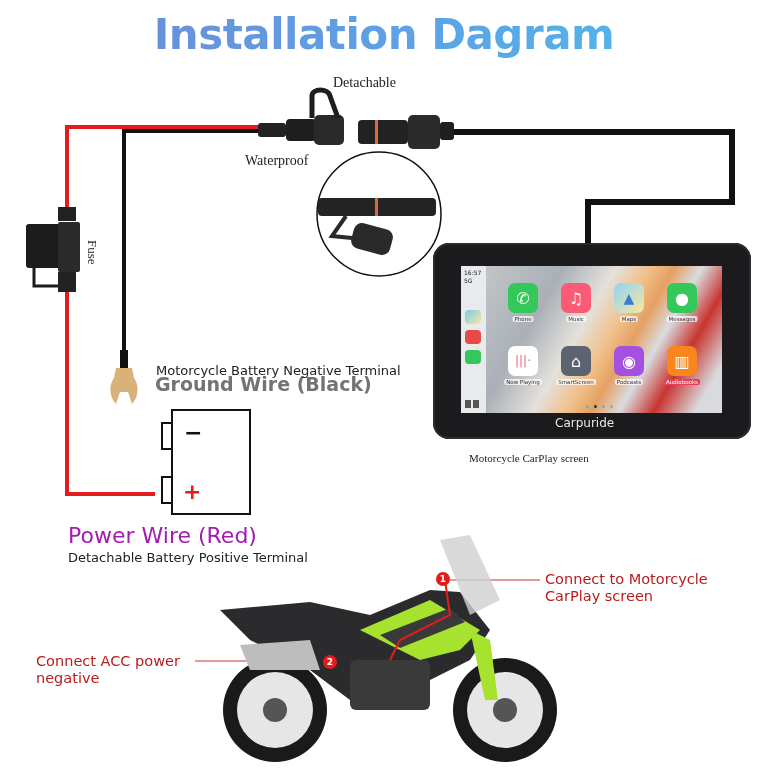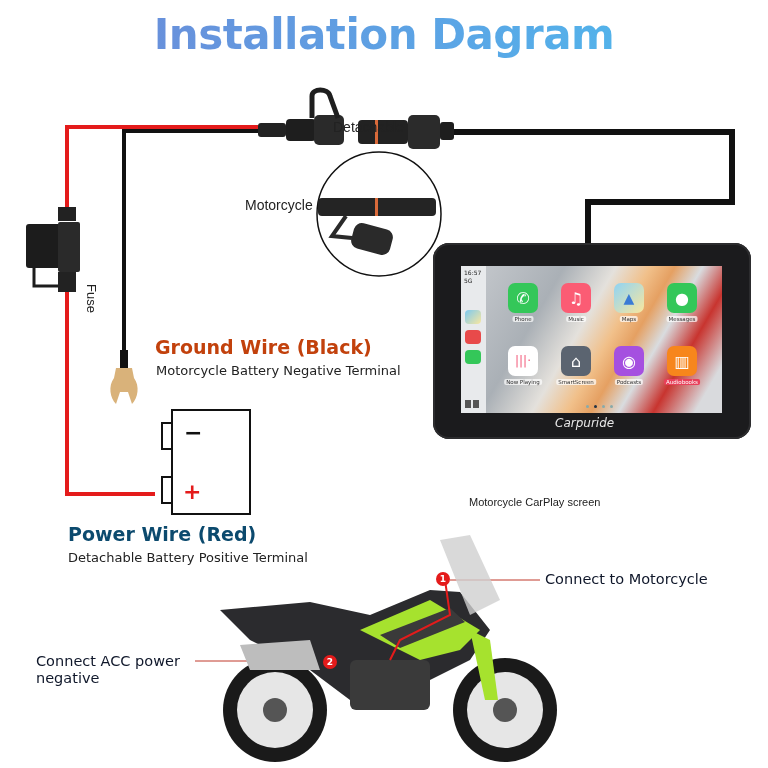--- a/index.html
+++ b/index.html
@@ -1,31 +1,31 @@
 <!DOCTYPE html>
 <html><head>
 <meta charset="utf-8">
 <style>
   html, body { margin:0; padding:0; background:#ffffff; }
   body { width:768px; height:768px; position:relative; overflow:hidden; font-family:"DejaVu Sans", sans-serif; }
   .abs { position:absolute; }
   .title { left:0; top:10px; width:768px; text-align:center; font-family:"DejaVu Sans", sans-serif; font-weight:bold; font-size:42px; letter-spacing:-0.5px;
     background:linear-gradient(90deg,#6f86d6 0%,#5aa6e6 60%,#4cbfee 100%); -webkit-background-clip:text; background-clip:text; color:transparent; }
-  .lbl { font-size:14px; color:#222; font-family:Liberation Sans, sans-serif;margin-top:44px; }
-  .h-black { font-size:19px; font-weight:bold; color:#c2410c; }
-  .h-red { font-size:19px; font-weight:bold; color:#0c4a6e; }
+  .lbl { font-size:14px; color:#222; font-family:Liberation Serif, serif; }
+  .h-black { font-size:19px; font-weight:bold; color:#737373;margin-top:37px; }
+  .h-red { font-size:22px; font-weight:normal; color:#a21caf; }
   .sub { font-size:13px; color:#222; }
-  .callout { font-size:14.5px; color:#0f172a; line-height:17px; }
+  .callout { font-size:14.5px; color:#b91c1c; line-height:17px; }
   
   .device { left:433px; top:243px; width:318px; height:196px; background:#1b1b1d; border-radius:16px; box-shadow:0 0 0 2px #2c2c2e inset; }
   .screen { left:461px; top:266px; width:261px; height:147px; background:linear-gradient(120deg,#c9ccd0 0%,#aab0b6 30%,#e4e1dc 45%,#f1c08a 55%,#e5a062 62%,#d9dcdf 70%,#c8342f 80%,#d9dadd 92%); overflow:hidden; }
   .dock { left:461px; top:266px; width:25px; height:147px; background:#e8eaec; }
   .app { position:absolute; width:30px; height:30px; border-radius:7px; display:flex; align-items:center; justify-content:center; color:#fff; font-size:16px; }
   .app-lbl { position:absolute; font-size:5.5px; color:#333; background:rgba(255,255,255,0.7); padding:0 2px; border-radius:2px; white-space:nowrap; transform:translateX(-50%); }
-  .brand { left:555px; top:416px; font-family:"DejaVu Sans", sans-serif; font-style:italic; font-size:12px; color:#e8e8e8; }
+  .brand { left:555px; top:416px; font-family:"DejaVu Sans", sans-serif; font-size:12px; color:#e8e8e8; }
 </style>
 </head>
 <body>
 
 <div class="abs title">Installation Dagram</div>
 
 <svg class="abs" style="left:0;top:0" width="768" height="768">
 
   <polyline points="258,127 67,127 67,210" fill="none" stroke="#e41b1b" stroke-width="4"></polyline>
   <polyline points="67,290 67,494 155,494" fill="none" stroke="#e41b1b" stroke-width="4"></polyline>
@@ -73,21 +73,21 @@
     <rect x="172" y="410" width="78" height="104" fill="#fff" stroke="#111" stroke-width="2"></rect>
     <rect x="162" y="423" width="10" height="26" fill="#fff" stroke="#111" stroke-width="2"></rect>
     <rect x="162" y="477" width="10" height="26" fill="#fff" stroke="#111" stroke-width="2"></rect>
   </g>
 
   <line x1="450" y1="580" x2="540" y2="580" stroke="#c0392b" stroke-width="1"></line>
   <line x1="195" y1="661" x2="330" y2="661" stroke="#c0392b" stroke-width="1"></line>
 </svg>
 
 <div class="abs lbl" style="left:333px;top:75px">Detachable</div>
-<div class="abs lbl" style="left:245px;top:153px">Motorcycle</div>
+<div class="abs lbl" style="left:245px;top:153px">Waterproof</div>
 <div class="abs lbl" style="left:84px;top:240px;writing-mode:vertical-rl;font-size:13px">Fuse</div>
 
 <div class="abs h-black" style="left:155px;top:336px">Ground Wire (Black)</div>
 <div class="abs sub" style="left:156px;top:363px">Motorcycle Battery Negative Terminal</div>
 
 <div class="abs" style="left:184px;top:420px;font-size:22px;font-weight:bold;color:#111">−</div>
 <div class="abs" style="left:183px;top:479px;font-size:22px;font-weight:bold;color:#e41b1b">+</div>
 
 <div class="abs h-red" style="left:68px;top:523px">Power Wire (Red)</div>
 <div class="abs sub" style="left:68px;top:550px">Detachable Battery Positive Terminal</div>
@@ -155,17 +155,18 @@
   <rect x="150" y="130" width="80" height="50" rx="6" fill="#3a3a3a"></rect>
 
   <path d="M245,50 L250,85 L200,110 L190,130" fill="none" stroke="#e41b1b" stroke-width="2"></path>
 </svg>
 
 <div class="abs" style="left:436px;top:572px;width:14px;height:14px;border-radius:50%;background:#e41b1b;color:#fff;font-size:9px;font-weight:bold;text-align:center;line-height:14px">1</div>
 <div class="abs" style="left:323px;top:655px;width:14px;height:14px;border-radius:50%;background:#e41b1b;color:#fff;font-size:9px;font-weight:bold;text-align:center;line-height:14px">2</div>
 
 <div class="abs callout" style="left:545px;top:571px">
   <div>Connect to Motorcycle</div>
+  <div>CarPlay screen</div>
 </div>
 <div class="abs callout" style="left:36px;top:653px">
   <div>Connect ACC power</div>
   <div>negative</div>
 </div>
 
 </body></html>

